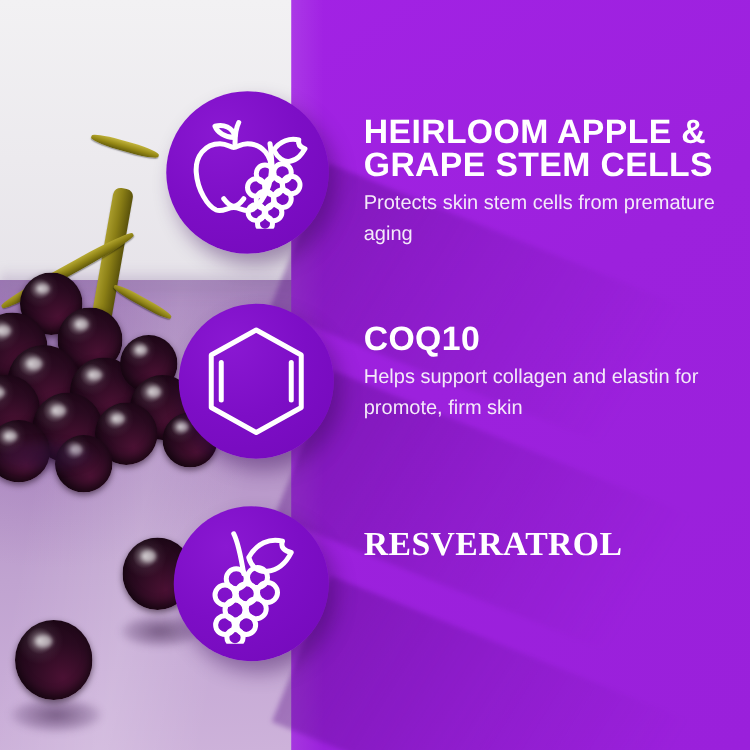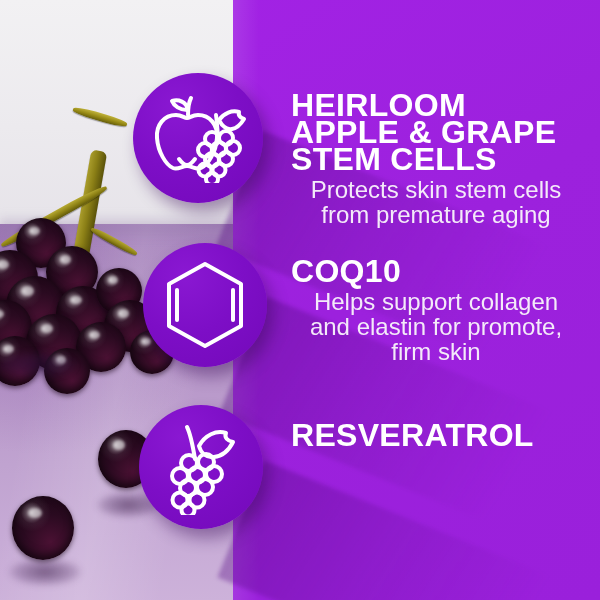--- a/index.html
+++ b/index.html
@@ -93,25 +93,25 @@
     box-shadow:6px 9px 16px rgba(52,6,84,.42);
     display:flex;align-items:center;justify-content:center;
   }
   .badge svg{display:block;}
   .ico{stroke:#ffffff;fill:none;stroke-width:4;stroke-linecap:round;stroke-linejoin:round;}
 
   
   .block{position:absolute;left:291px;}
   .head{
     margin:0;color:#ffffff;font-weight:700;letter-spacing:.3px;
-    font-size:32px;line-height:27px;text-transform:uppercase;
+    font-size:27px;line-height:27px;text-transform:uppercase;
   }
   .sub{
     margin:4px 0 0 0;color:#f4eaf9;font-weight:400;
-    font-size:24px;line-height:25px;text-align:center;
+    font-size:16px;line-height:25px;
   }
 </style>
 </head>
 <body>
 
 <div id="stage">
 
   <div class="photo">
     <div class="wall"></div>
     <div class="table"></div>
@@ -220,17 +220,17 @@
   <div class="block" style="top:92px;width:290px;">
     <p class="head">HEIRLOOM APPLE &amp; GRAPE STEM CELLS</p>
     <p class="sub">Protects skin stem cells from premature aging</p>
   </div>
 
   <div class="block" style="top:258px;width:290px;">
     <p class="head">COQ10</p>
     <p class="sub">Helps support collagen and elastin for promote, firm skin</p>
   </div>
 
-  <div class="block" style="top:422px;width:290px;">
+  <div class="block" style="top:422px;width:290px;font-family:Liberation Serif, serif;">
     <p class="head">RESVERATROL</p>
   </div>
 
 </div>
 
 </body></html>

